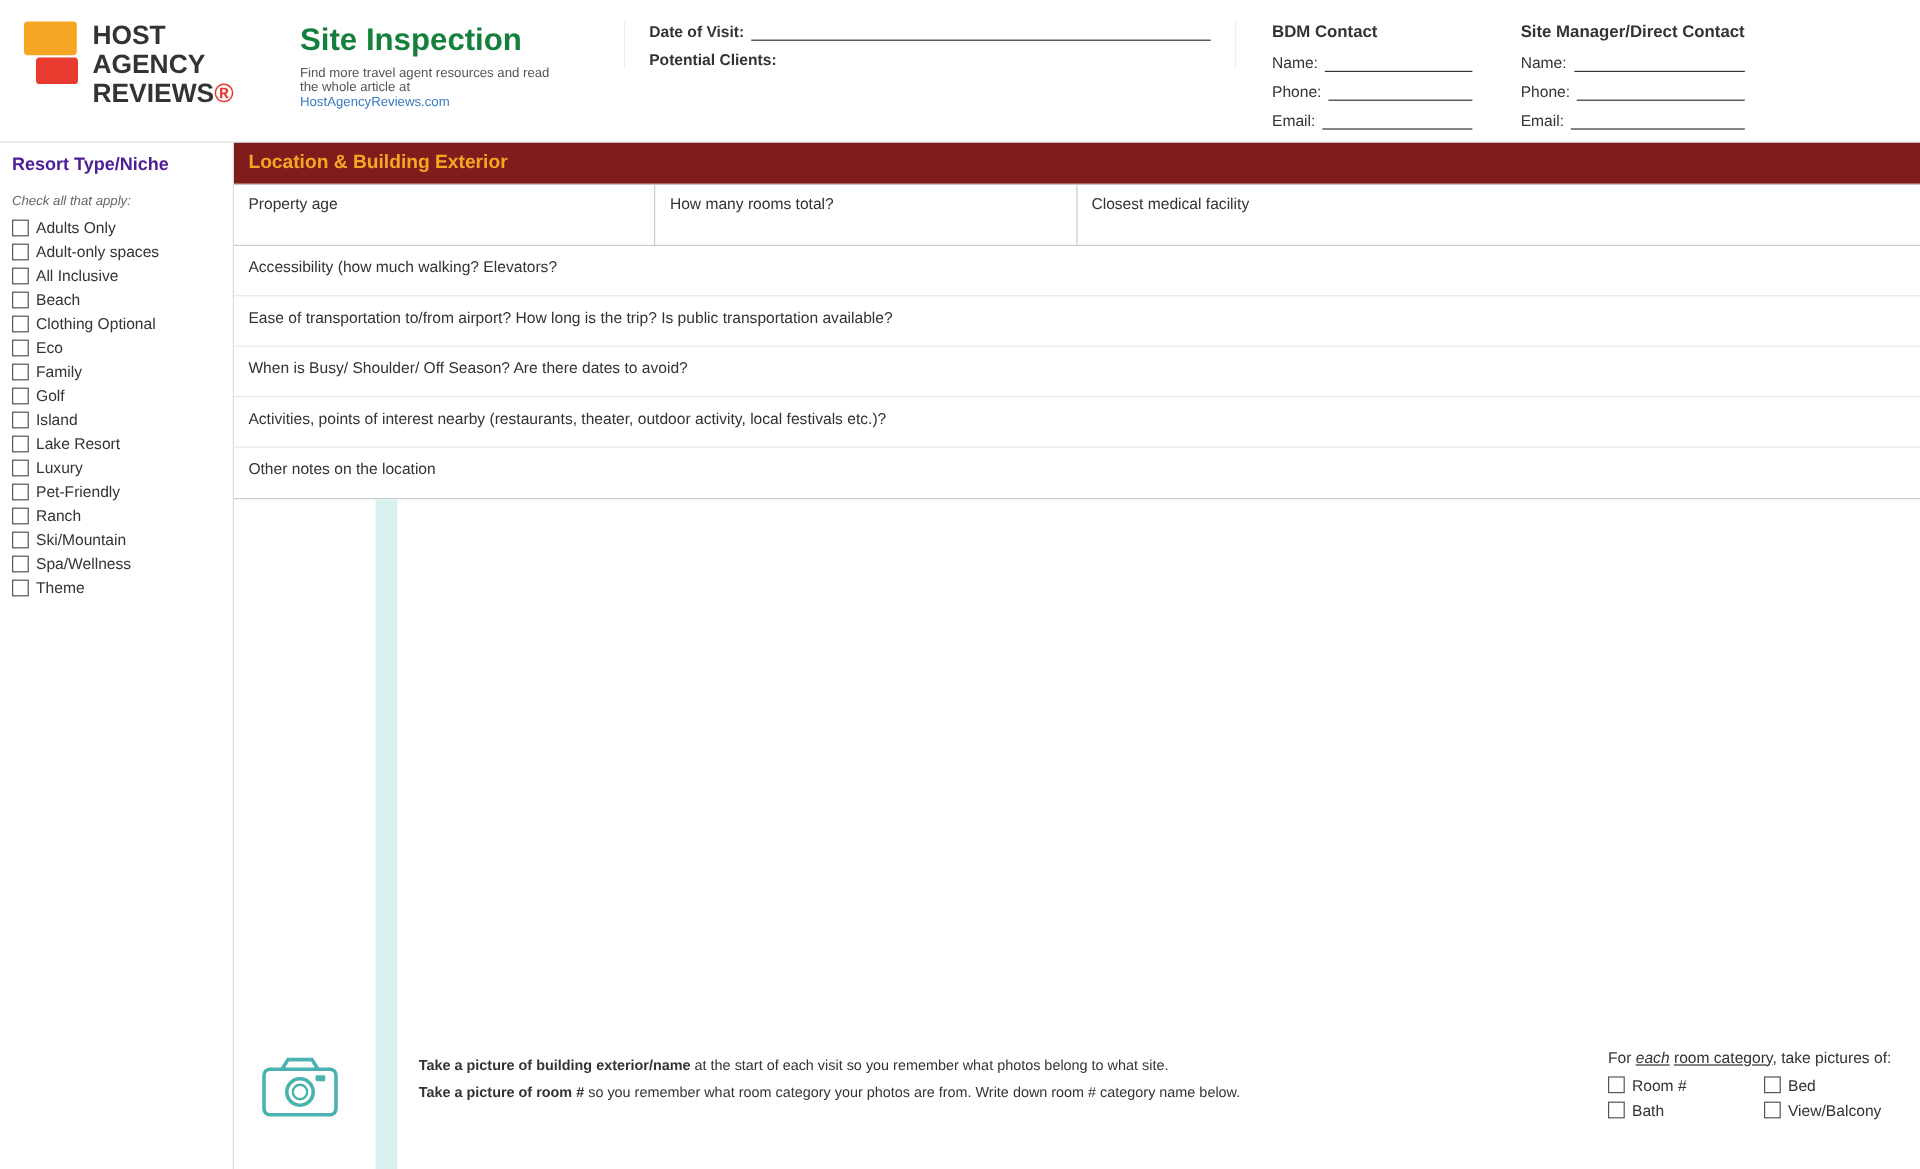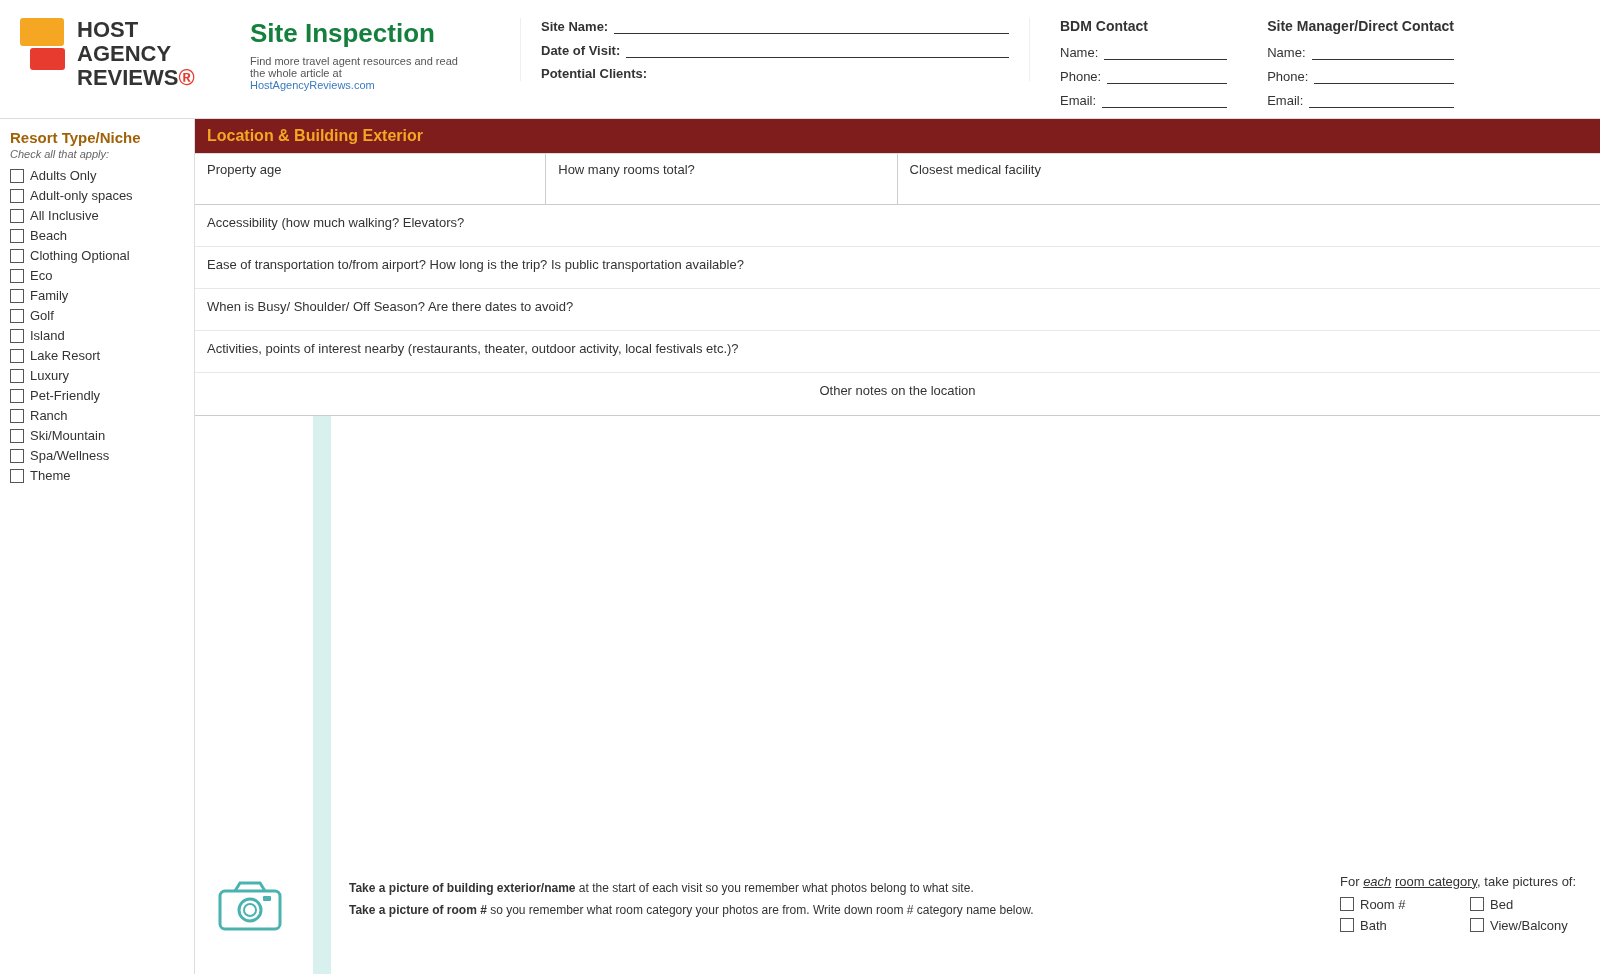--- a/index.html
+++ b/index.html
@@ -26,39 +26,39 @@
     .contact-group-title { font-size: 14px; font-weight: bold; color: #333; margin-bottom: 2px; }
     .contact-field { display: flex; align-items: flex-end; gap: 6px; font-size: 13px; }
     .contact-field span { white-space: nowrap; font-weight: normal; }
     .contact-line { flex: 1; border-bottom: 1px solid #333; min-width: 120px; height: 16px; }
 
     
     .main { display: flex; gap: 0; }
 
     
     .sidebar { width: 195px; min-width: 195px; padding: 10px 10px; border-right: 1px solid #ddd; }
-    .sidebar-title { font-size: 15px; font-weight: bold; color: #a16207; margin-bottom: 2px; }
+    .sidebar-title { font-size: 15px; font-weight: bold; color: #4c1d95; margin-bottom: 16px; }
     .sidebar-subtitle { font-size: 11px; color: #666; font-style: italic; margin-bottom: 8px; }
     .checkbox-item { display: flex; align-items: center; gap: 6px; margin-bottom: 5px; font-size: 13px; }
     .checkbox-box { width: 14px; height: 14px; border: 1.5px solid #555; display: inline-block; flex-shrink: 0; }
 
     
     .content { flex: 1; }
 
     
     .section-header { background: #7f1d1d; padding: 8px 12px; font-size: 16px; font-weight: bold; color: #f5a623; border-bottom: 1px solid #ddd; }
 
     
     .location-section { border-bottom: 1px solid #ccc; }
     .location-grid-top { display: grid; grid-template-columns: 1fr 1fr 1fr 1fr; border-bottom: 1px solid #ccc; }
     .location-cell { padding: 8px 12px; border-right: 1px solid #ccc; min-height: 50px; font-size: 13px; }
     .location-cell:last-child { border-right: none; }
     .location-rows { }
     .location-row { padding: 10px 12px; border-bottom: 1px solid #e8e8e8; font-size: 13px; min-height: 42px; }
-    .location-row:last-child { border-bottom: none; text-align: center; }
+    .location-row:last-child { border-bottom: none; }
 
     
     .picture-tips-row { display: flex; align-items: center; gap: 0; border-top: 1px solid #ccc; background: #fff; }
     .picture-tips-camera { width: 110px; display: flex; align-items: center; justify-content: center; padding: 10px; }
     .camera-icon { width: 70px; height: 55px; }
     .picture-tips-label { writing-mode: vertical-rl; transform: rotate(180deg); font-size: 11px; font-weight: bold; color: #4ab3b0; background: #d8f0ee; padding: 6px 3px; margin: 0 8px; letter-spacing: 1px; height: 100%; display: flex; align-items: center; }
     .picture-tips-text { flex: 1; padding: 12px 10px; font-size: 12px; }
     .picture-tips-text p { margin-bottom: 8px; }
     .picture-tips-text strong { font-weight: bold; }
     .picture-tips-checklist { padding: 12px 20px; min-width: 280px; }
@@ -85,24 +85,20 @@
   <div style="min-width:240px;">
     <div class="site-title">Site Inspection</div>
     <div class="logo-sub">
       <span>Find more travel agent resources and read the whole article at</span>
       <a>HostAgencyReviews.com</a>
     </div>
   </div>
 
   <div style="flex:1; padding: 0 20px; border-left: 1px solid #eee; border-right: 1px solid #eee;">
     <div class="form-row" style="margin-bottom:8px;">
-      <span>Site Name:</span>
-      <div class="form-line"></div>
-    </div>
-    <div class="form-row" style="margin-bottom:8px;">
       <span>Date of Visit:</span>
       <div class="form-line"></div>
     </div>
     <div class="form-row">
       <span>Potential Clients:</span>
     </div>
   </div>
 
   <div class="header-contacts">
     <div class="contact-group">

